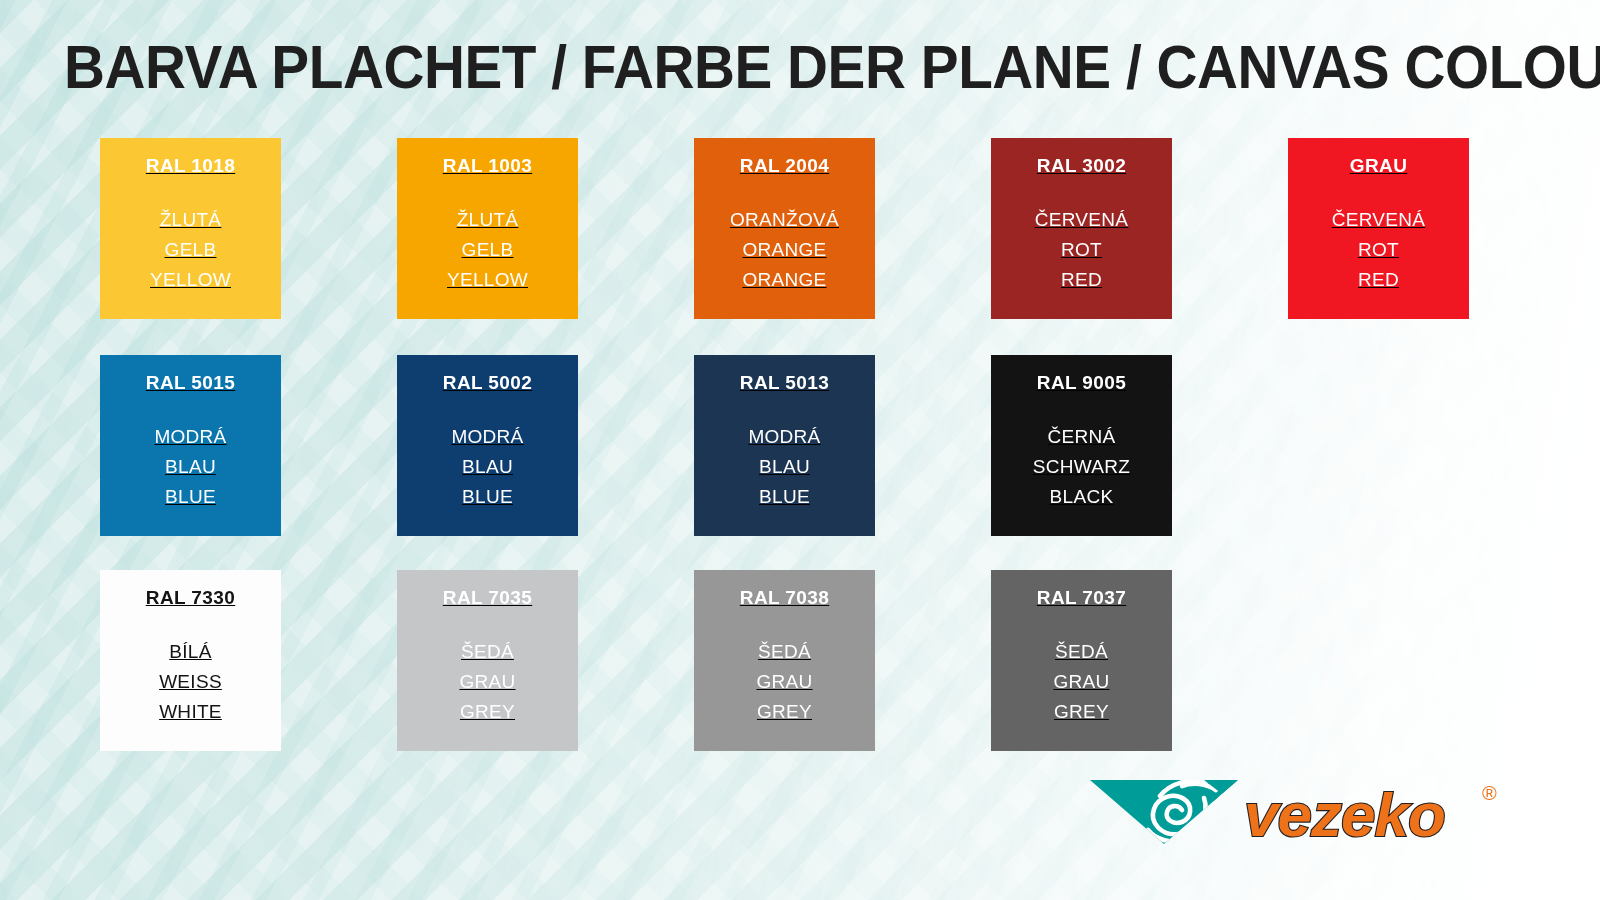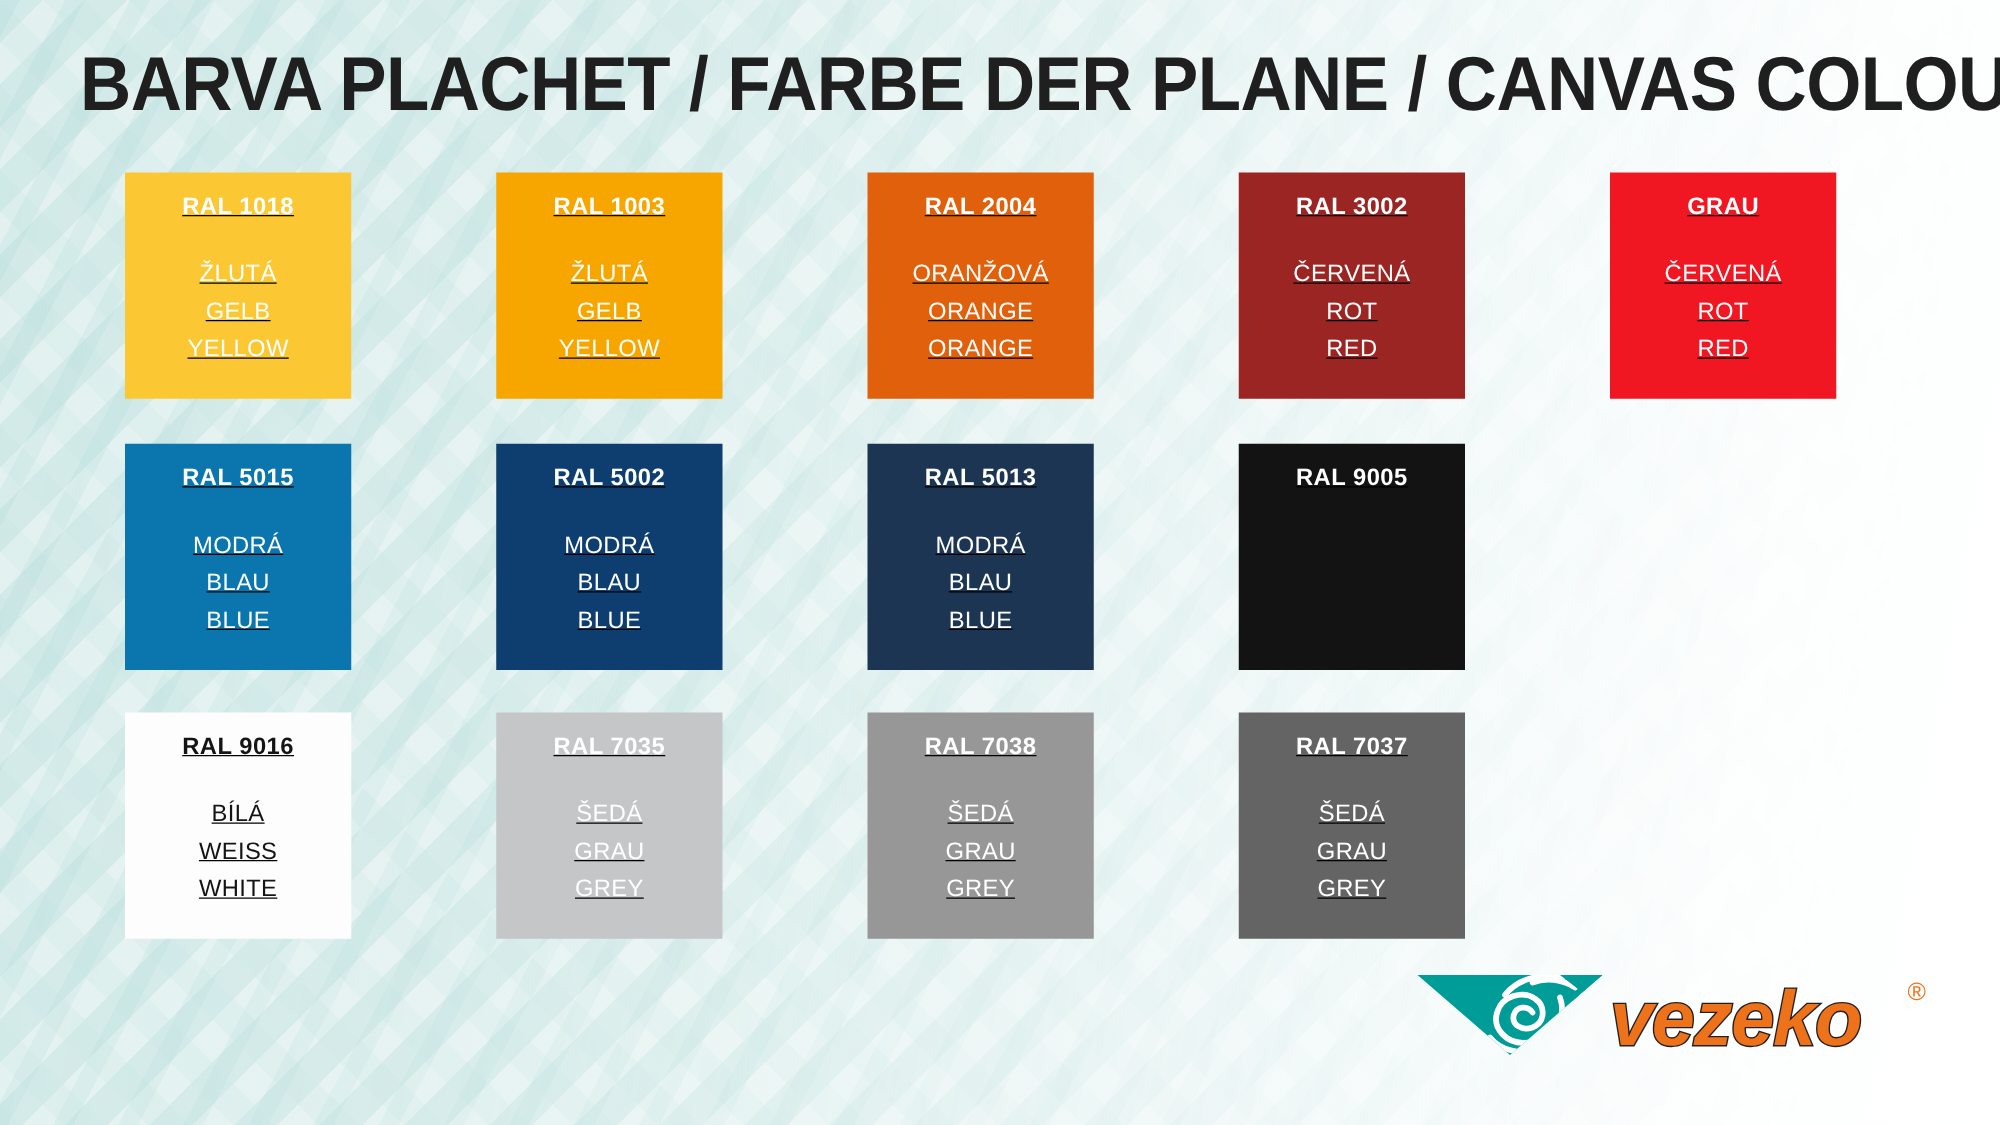--- a/index.html
+++ b/index.html
@@ -87,21 +87,21 @@
     font-size:19px;
     line-height:30px;
     font-weight:400;
     letter-spacing:.3px;
   }
   .swatch-names div { white-space:nowrap; }
 
   
   #logo {
     position:absolute;
-    left:1130px; top:774px;
+    left:1086px; top:774px;
     width:420px; height:76px;text-align:center;
   }
   #logo svg { display:block; }
 </style>
 </head>
 <body>
 
 <div id="page">
 
   <div id="bg-pattern"></div>
@@ -191,28 +191,33 @@
           <div class="swatch-names">
             <div>MODRÁ</div>
             <div>BLAU</div>
             <div>BLUE</div>
           </div>
         </div>
       </div>
       <div class="swatch-cell">
         <div class="swatch" style="background-color: rgb(19, 19, 19); color: rgb(255, 255, 255); align-items: center;">
           <div class="swatch-code">RAL 9005</div>
+          <div class="swatch-names">
+            <div>ČERNÁ</div>
+            <div>SCHWARZ</div>
+            <div>BLACK</div>
+          </div>
         </div>
       </div>
     </div>
 
     <div class="swatch-row r3">
       <div class="swatch-cell">
         <div class="swatch" style="background-color: rgb(253, 253, 253); color: rgb(20, 20, 20);">
-          <div class="swatch-code">RAL 9016</div>
+          <div class="swatch-code">RAL 7330</div>
           <div class="swatch-names">
             <div>BÍLÁ</div>
             <div>WEISS</div>
             <div>WHITE</div>
           </div>
         </div>
       </div>
       <div class="swatch-cell">
         <div class="swatch" style="background-color: rgb(197, 198, 200); color: rgb(255, 255, 255);">
           <div class="swatch-code">RAL 7035</div>

